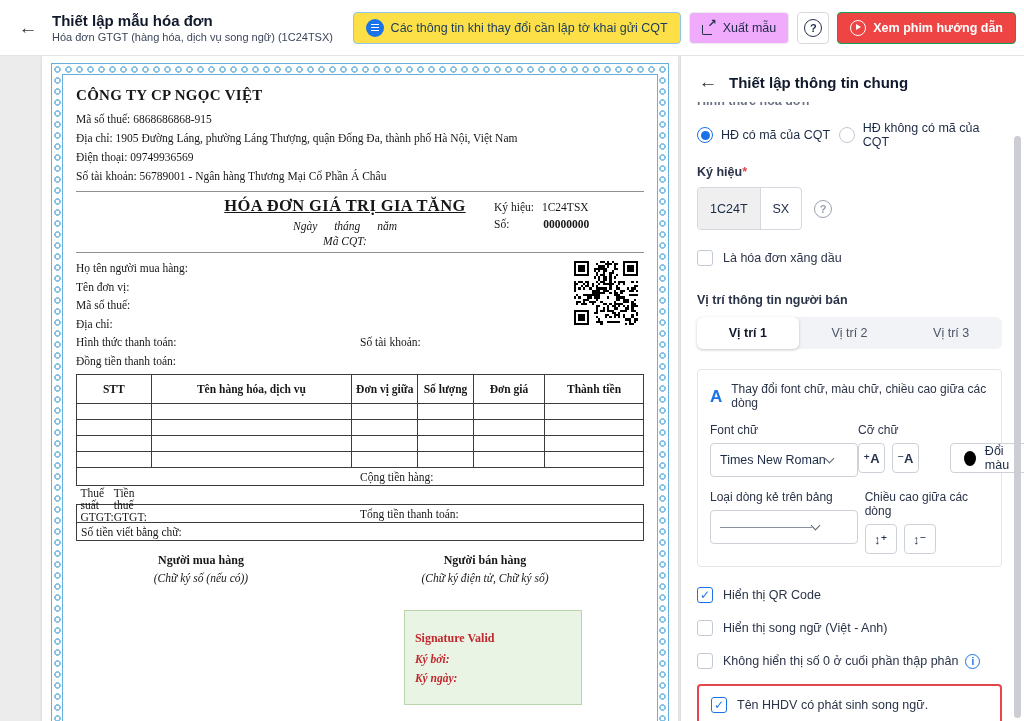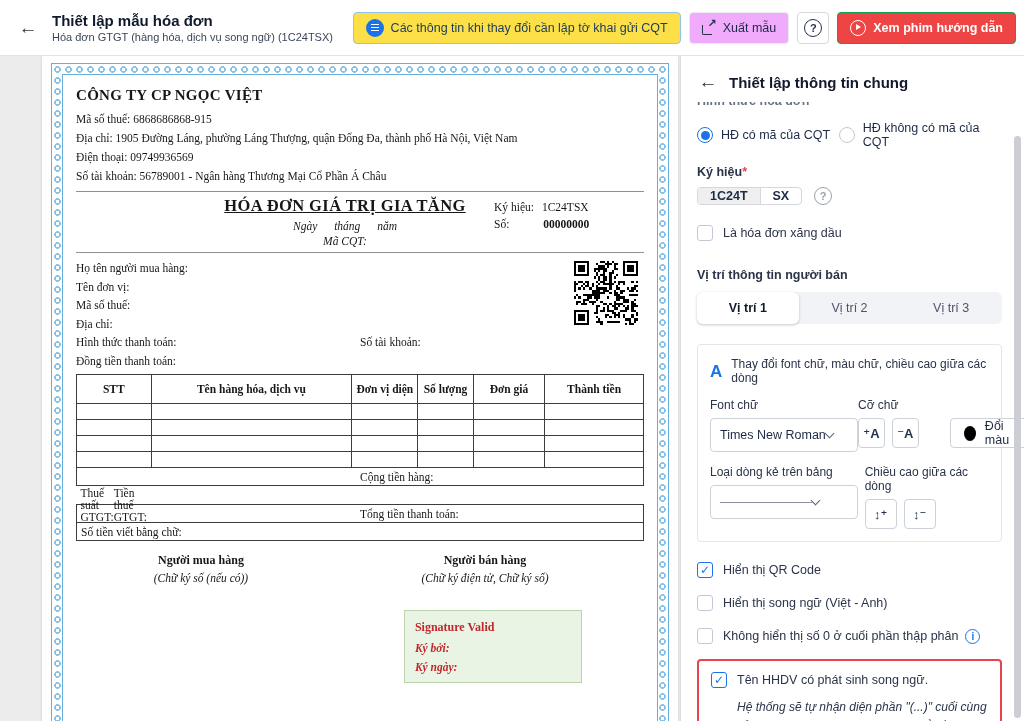--- a/index.html
+++ b/index.html
@@ -55,42 +55,42 @@
   table.items th, table.items td { border:1px solid #3c3c3c; }
   table.items th { font-weight:bold; padding:8px 2px; }
   tr.empty td { height:16px; }
   tr.total td { height:18px; font-size:11.5px; padding:1px 4px; }
   .indent50 { padding-left:50%; display:block; }
   .sig-row { display:flex; margin-top:12px; font-size:11.5px; }
   .sig-col-buyer { width:44%; text-align:center; }
   .sig-col-seller { width:56%; text-align:center; }
   .sig-title { font-weight:bold; font-size:12px; }
   .sig-sub { font-style:italic; margin-top:4px; }
-  .sig-box { width:178px; margin:26px 0 0 78px; text-align:left; background:#eaf4e5; border:1px solid #bad5ad; padding:9px 10px; color:#c1272d; }
+  .sig-box { width:178px; margin:26px 0 0 78px; text-align:left; background:#eaf4e5; border:1px solid #bad5ad; padding:20px 10px; color:#c1272d; }
   .sig-box .l1 { font-weight:bold; font-size:12px; }
   .sig-box .l2 { font-weight:bold; font-style:italic; font-size:11.5px; margin-top:7px; }
 
   
   .panel { position:absolute; left:680px; top:0; right:0; bottom:0; background:#fff; border-left:1px solid #dedede; padding:12px 22px 0 16px; overflow:hidden; }
   .panel-scroll-thumb { position:absolute; right:3px; top:80px; bottom:3px; width:7px; border-radius:4px; background:#ccced3; }
   .p-header { display:flex; align-items:center; gap:10px; margin-bottom:6px; }
   .p-header .back-btn { margin-right:0; width:22px; }
   .p-title { font-size:15px; font-weight:bold; color:#111a2c; }
   .clipped { height:9px; overflow:hidden; }
   .clipped span { display:block; margin-top:-8px; font-size:12.5px; font-weight:bold; color:#6a7283; }
   .radio-row { display:flex; align-items:center; margin:10px 0 0; }
   .radio-item { display:flex; align-items:center; gap:8px; font-size:12.5px; cursor:pointer; }
   .radio-item:first-child { width:148px; }
   .radio { width:16px; height:16px; border:1px solid #c3c9d4; border-radius:50%; background:#fff; position:relative; flex:0 0 16px; }
   .radio.on { border:1.5px solid #1a73e8; }
   .radio.on::after { content:""; position:absolute; inset:2.5px; border-radius:50%; background:#1a73e8; }
   .field-label { font-size:12.5px; font-weight:bold; color:#2a3347; margin-top:16px; }
   .req { color:#e5464c; }
   .kyhieu-row { display:flex; align-items:center; gap:12px; margin-top:8px; }
-  .seg-group { display:flex; border:1px solid #d4d7dd; border-radius:4px; overflow:hidden; height:18px;font-weight:bold; }
+  .seg-group { display:flex; border:1px solid #d4d7dd; border-radius:4px; overflow:hidden; height:43px; }
   .seg { display:flex; align-items:center; padding:0 12px; font-size:12.5px; color:#1c2a45; }
   .seg.gray { background:#efefef; border-right:1px solid #d4d7dd; }
   .help-circle { width:18px; height:18px; border:1.4px solid #9aa1ad; border-radius:50%; color:#9aa1ad; font-size:11px; font-weight:bold; display:flex; align-items:center; justify-content:center; cursor:pointer; }
   .cb-row { display:flex; align-items:flex-start; gap:10px; font-size:12.5px; color:#2a3347; cursor:pointer; line-height:17px; }
   .cb { width:16px; height:16px; border:1px solid #c3c9d4; border-radius:3px; background:#fff; flex:0 0 16px; position:relative; }
   .cb.on { border-color:#1a73e8; }
   .cb.on::after { content:"✓"; position:absolute; left:2px; top:-1px; font-size:12px; font-weight:bold; color:#1a73e8; }
   .mt16 { margin-top:16px; } .mt20 { margin-top:20px; } .mt26 { margin-top:26px; }
   .tabs { margin-top:10px; background:#f1f3f6; border-radius:6px; display:flex; height:32px; }
   .tab { flex:1; display:flex; align-items:center; justify-content:center; font-size:12.5px; color:#4b5568; cursor:pointer; }
@@ -460,21 +460,21 @@
             <span>Số tài khoản:</span>
           </div>
           <div class="sline">Đồng tiền thanh toán:</div>
         </div>
 
         <table class="items">
           <tbody>
               <tr>
             <th style="width:10%">STT</th>
             <th style="width:37%">Tên hàng hóa, dịch vụ</th>
-            <th style="width:12%">Đơn vị diện</th>
+            <th style="width:12%">Đơn vị giữa</th>
             <th style="width:10%">Số lượng</th>
             <th style="width:13%">Đơn giá</th>
             <th style="width:18%">Thành tiền</th>
           </tr>
           <tr class="empty">
                 <td></td>
                 <td></td>
                 <td></td>
                 <td></td>
                 <td></td>

